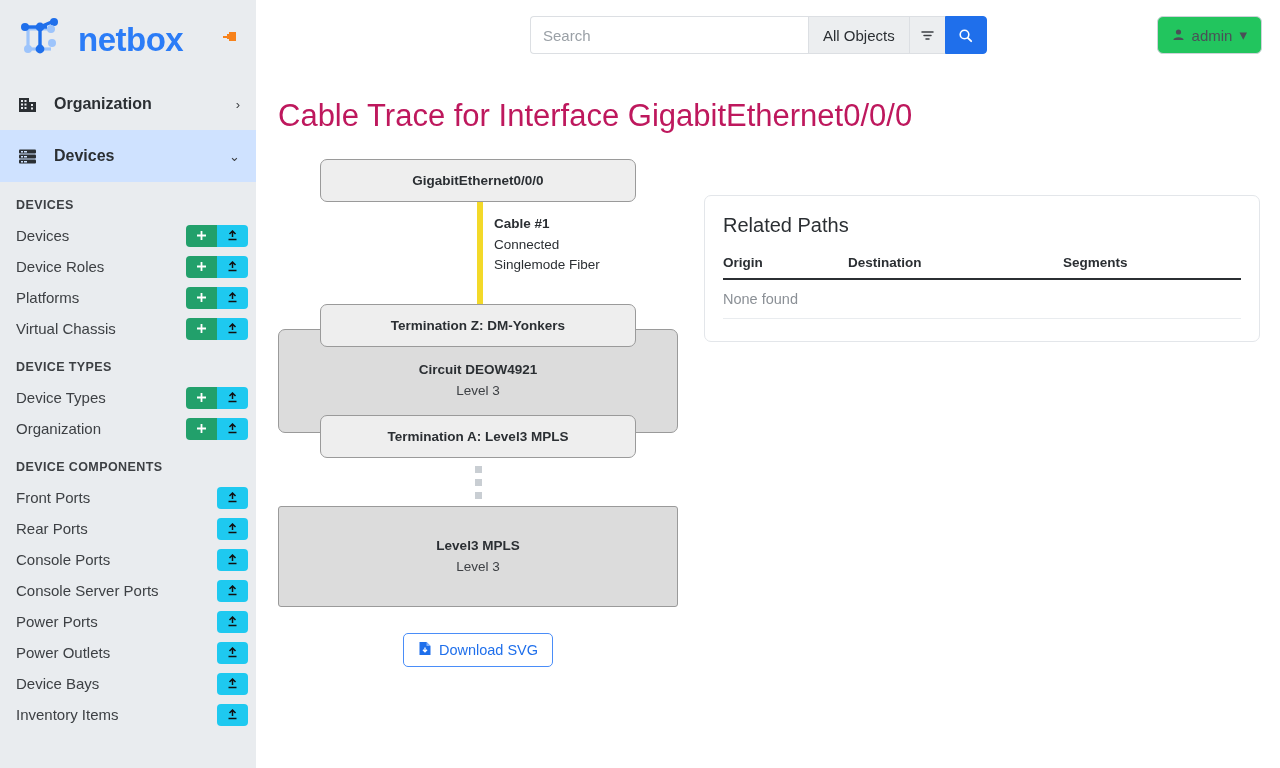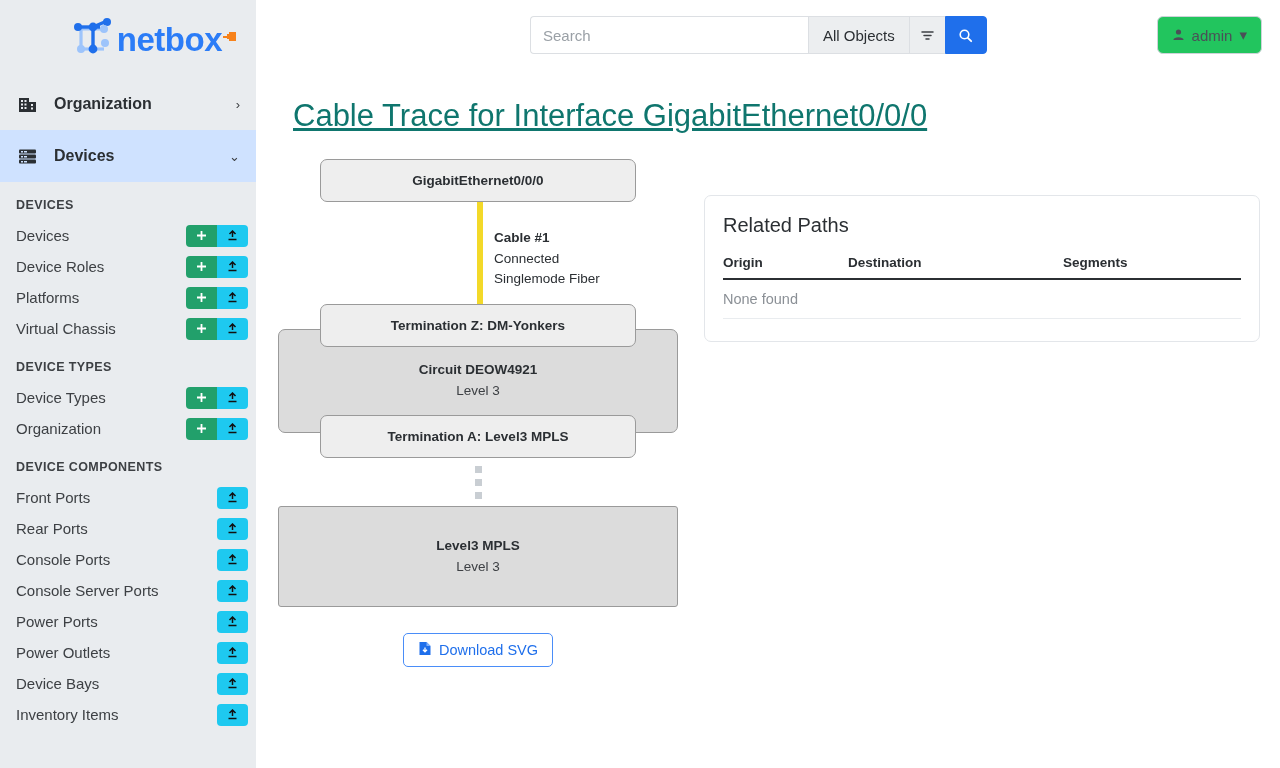--- a/index.html
+++ b/index.html
@@ -17,21 +17,21 @@
   .sidebar {
     width: 256px; min-width: 256px; height: 768px;
     background: #e9ecef;
     overflow: hidden;
     position: relative;
   }
   .brand {
     height: 78px; display: flex; align-items: center;
     padding: 0 16px 0 18px;
   }
-  .brand-logo { display: flex; align-items: center; gap: 0; flex: 1; justify-content: flex-end; }
+  .brand-logo { display: flex; align-items: center; gap: 14px; flex: 1; }
   .logo-mark { width: 46px; height: 44px; display: block; }
   .logo-word { font-size: 33px; font-weight: bold; color: #2b7cf7; letter-spacing: -0.5px; line-height: 1; }
   .pin-icon { width: 18px; height: 18px; }
 
   .nav-group {
     display: flex; align-items: center;
     height: 52px; padding: 0 16px 0 14px;
     cursor: pointer;
   }
   .nav-group.active { background: #cfe2ff; }
@@ -93,22 +93,22 @@
     height: 38px; width: 42px; display: flex; align-items: center; justify-content: center;
     background: #1f6feb; border: 1px solid #1f6feb; border-radius: 0 4px 4px 0; cursor: pointer;
   }
   .user-menu {
     margin-left: auto; display: flex; align-items: center; gap: 7px;
     height: 38px; padding: 0 14px; border: 1px solid #ced3d9; border-radius: 6px;
     font-size: 15px; color: #4a5057; cursor: pointer; background: #22c55e;
   }
 
   .page-title {
-    font-size: 31px; font-weight: normal; color: #0f766e;
-    padding: 6px 0 0 37px; line-height: 1.2; text-decoration: underline;
+    font-size: 31px; font-weight: normal; color: #be185d;
+    padding: 6px 0 0 22px; line-height: 1.2;
   }
 
   .content { display: flex; padding: 40px 20px 0 22px; gap: 26px; }
   .trace-col { width: 400px; }
   .side-col { flex: 1; }
 
   
   .node-device {
     background: #4CAF50; border: 1px solid #3f8f43; border-radius: 7px;
     color: #fff; text-align: center; padding: 24px 10px 36px 10px;
@@ -122,21 +122,21 @@
     text-align: center; padding: 13px 10px; font-size: 13.5px; font-weight: bold;
     color: #2b2f33; width: 316px; margin: 0 auto; position: relative; z-index: 3;
   }
   .overlap-up { margin-top: -36px; }
 
   .cable-seg { position: relative; height: 102px; }
   .cable-line {
     position: absolute; left: 199px; top: 0; width: 6px; height: 102px;
     background: #f3d929;
   }
-  .cable-info { position: absolute; left: 216px; top: 26px; }
+  .cable-info { position: absolute; left: 216px; top: 12px; }
   .cable-info .ci-title { font-size: 13.5px; font-weight: bold; color: #2b2f33; line-height: 1.55; }
   .cable-info .ci-row { font-size: 13.5px; color: #2b2f33; line-height: 1.5; }
 
   .node-circuit {
     background: #dcdcdc; border: 1px solid #9a9a9a; border-radius: 7px;
     text-align: center; padding: 30px 10px; position: relative;
     margin-top: -18px; z-index: 1;
   }
   .nc-title { font-size: 13.5px; font-weight: bold; color: #2b2f33; line-height: 1.5; }
   .nc-sub { font-size: 13.5px; color: #3d4044; line-height: 1.6; }

